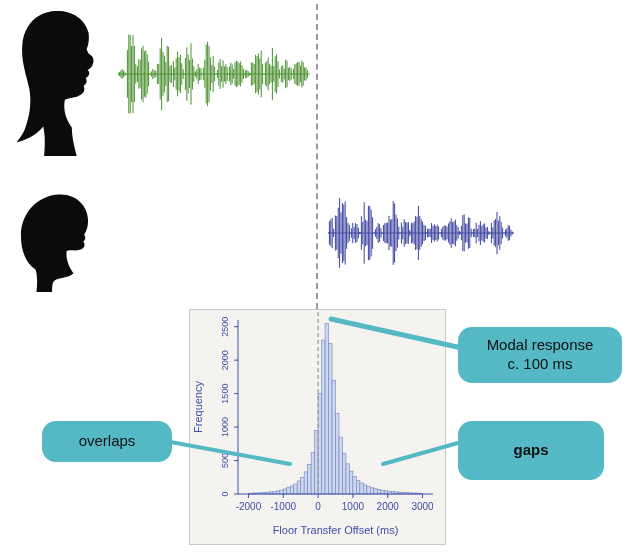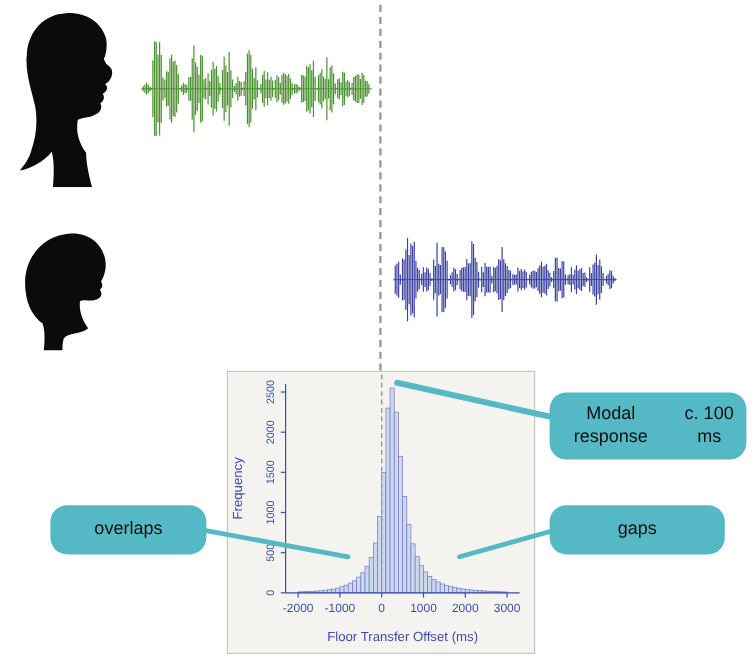--- a/index.html
+++ b/index.html
@@ -4,25 +4,25 @@
 <style>
   html,body{margin:0;padding:0;background:#ffffff;}
   body{font-family:"Liberation Sans", sans-serif;}
   .canvas{position:relative;width:628px;height:553px;background:#ffffff;overflow:hidden;}
   .abs{position:absolute;}
   .silhouette path{fill:#0d0b0a;}
   .dashed-vline{position:absolute;left:316px;top:4px;height:305px;width:0;border-left:2px dashed #9a9a9a;}
   .hist-panel{position:absolute;left:189px;top:309px;width:257px;height:236px;background:#f4f3ef;border:1px solid #c8c8c3;box-sizing:border-box;}
   .hist-panel svg{display:block;}
   svg text{font-family:"Liberation Sans", sans-serif;}
-  .callout{position:absolute;display:flex;flex-direction:row;align-items:center;justify-content:center;
+  .callout{position:absolute;display:flex;flex-direction:column;align-items:center;justify-content:center;
            background:#54b9c5;border-radius:14px;color:#101010;font-size:15px;line-height:1.25;text-align:center;}
   .callout-modal{left:458px;top:327px;width:164px;height:56px;}
   .callout-overlaps{left:42px;top:421px;width:130px;height:41px;}
-  .callout-gaps{left:458px;top:421px;width:146px;height:41px;}
+  .callout-gaps{left:458px;top:421px;width:146px;height:59px;font-weight:bold;}
   .overlay{position:absolute;left:0;top:0;pointer-events:none;}
 </style>
 </head>
 <body>
 
 <div class="canvas">
 
   <svg class="abs silhouette" style="left:8px;top:8px;" width="95" height="148" viewBox="0 0 95 150">
     <path d="M47,3 C29,4 16,17 14,36 C12,53 18,68 21,82 C23,94 22,106 18,118
              C16,126 12,131 8,136 C17,134 28,129 35,120 C37,128 37,138 36,150

